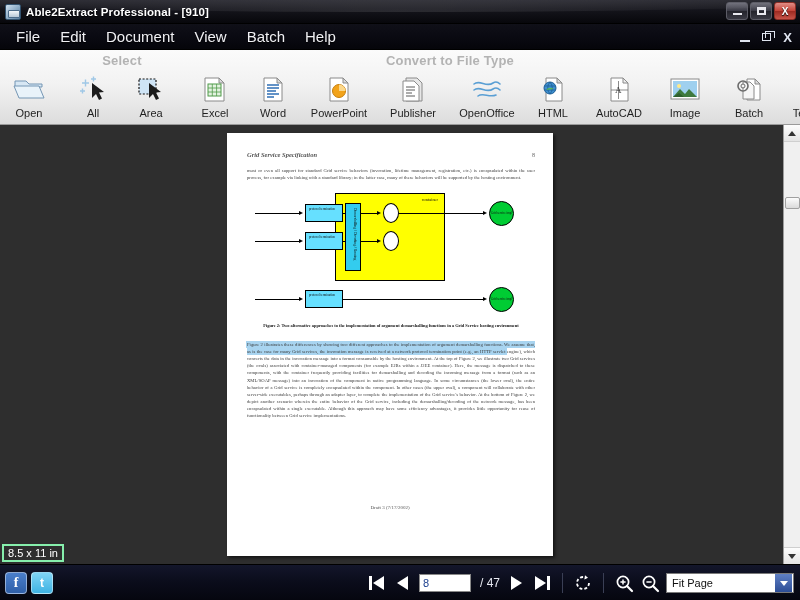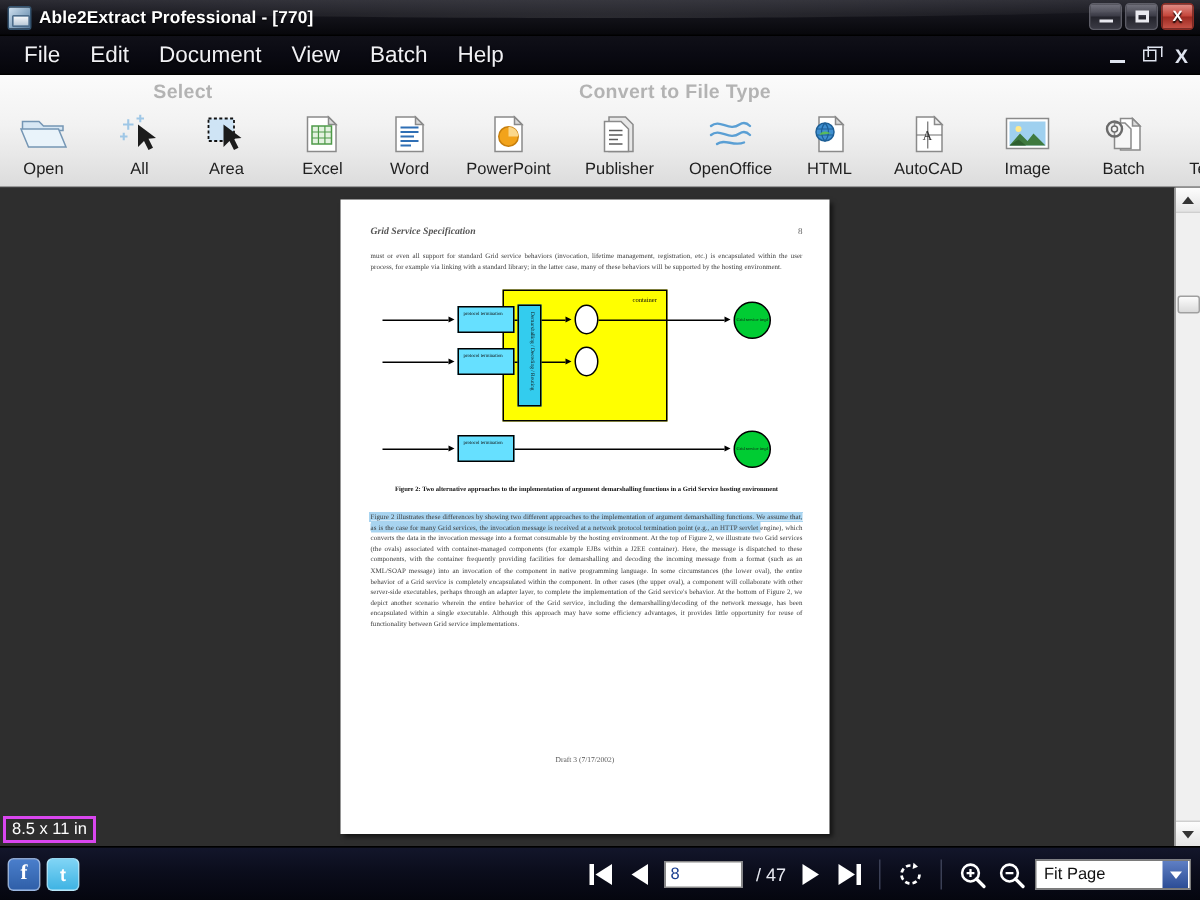--- a/index.html
+++ b/index.html
@@ -212,21 +212,21 @@
     position:absolute; width:0; height:0;
     border-left:4px solid #000;
     border-top:2.5px solid transparent; border-bottom:2.5px solid transparent;
   }
 
   
   .size-badge {
     position:absolute; left:2px; bottom:2px;
     padding:1px 4px;
     background:#2e2e2e; color:#fff; font-size:11px;
-    border:2px solid #d946ef;
+    border:2px solid #86efac;
     white-space:nowrap;
   }
 
   
   .vscroll {
     width: 17px; background:#f0f0f0;
     border-left:1px solid #9d9d9d;
     display:flex; flex-direction:column; align-items:center;
     position:relative; flex:0 0 17px;
   }
@@ -277,21 +277,21 @@
   .bar-r { width:3px;height:14px;background:#fff;margin-left:1px; }
   .pg-input {
     width:52px; height:18px;
     background:#fff; border:1px solid #888;
     color:#1b3f8f; font-size:11px;
     padding:0 3px; line-height:16px;
   }
   .pg-total { color:#e8eaf2; font-size:12px; margin-left:3px; }
   .nav-sep { width:1px; height:20px; background:#3a3f55; margin:0 4px; }
   .zoom-sel {
-    width:104px; height:20px;
+    width:128px; height:20px;
     background:#fff; border:1px solid #7a7a7a;
     display:flex; align-items:center; justify-content:space-between;
     font-size:11px; color:#111; padding-left:5px;
   }
   .zoom-sel .arrowbox {
     width:17px; height:18px; margin:0 1px 0 0;
     background: linear-gradient(180deg,#5f7fc4,#2c4d96);
     display:flex; align-items:center; justify-content:center;
   }
   .zoom-sel .arrowbox i {
@@ -299,21 +299,21 @@
   }
   svg { display:block; }
 </style>
 </head>
 <body>
 
 <div id="app">
 
   <div class="titlebar">
     <div class="app-icon"></div>
-    <div class="title-text">Able2Extract Professional - [770]</div>
+    <div class="title-text">Able2Extract Professional - [910]</div>
     <div class="win-btns">
       <div class="win-btn">
           <div class="glyph-min"></div>
         </div>
       <div class="win-btn">
           <div class="glyph-max"></div>
         </div>
       <div class="win-btn close">
           <span>X</span>
         </div>

